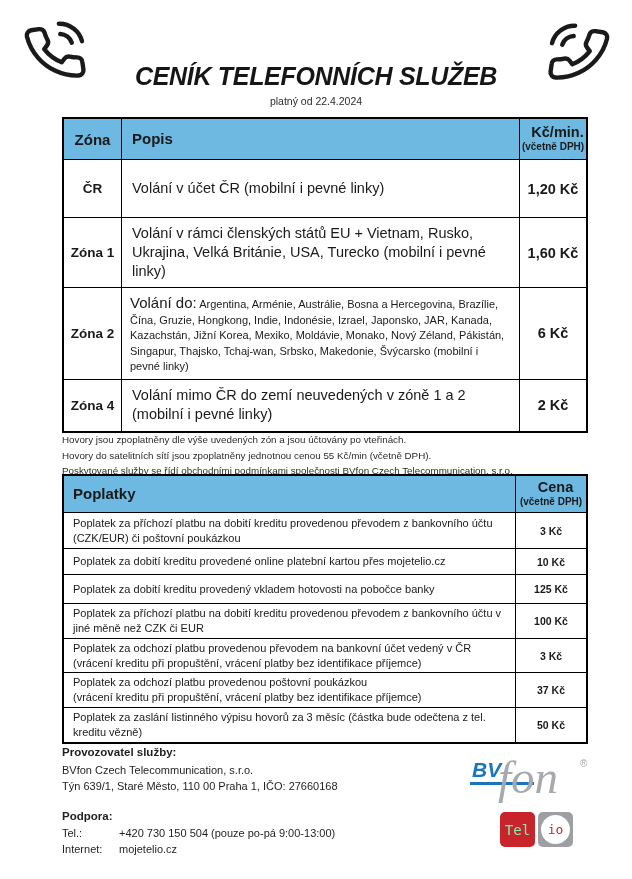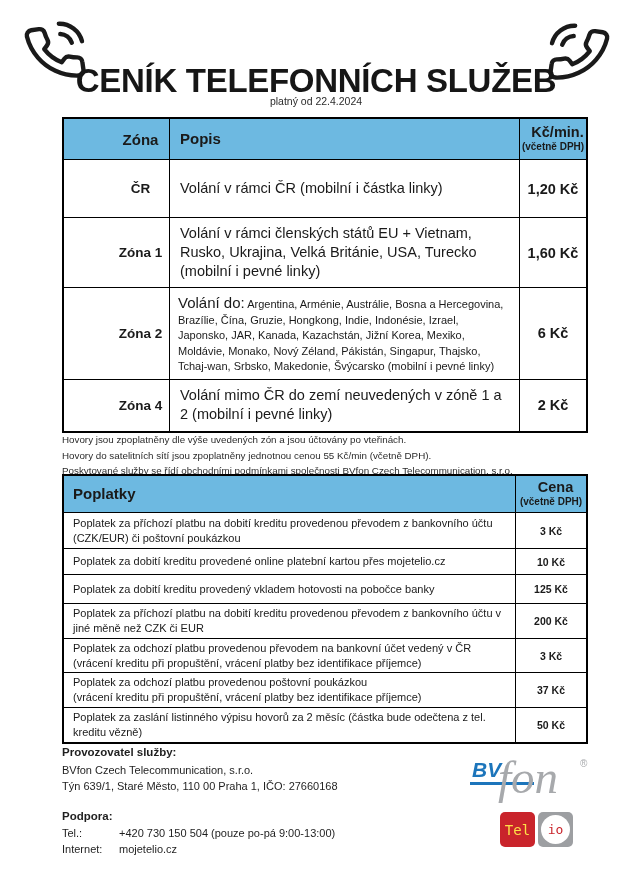--- a/index.html
+++ b/index.html
@@ -16,22 +16,23 @@
 
   
   .phone-icon { position:absolute; width:62px; height:62px; }
   .phone-icon svg { width:100%; height:100%; }
   .phone-left  { left:24px; top:22px; transform:rotate(-8deg); }
   .phone-right { right:22px; top:24px; transform:scaleX(-1) rotate(-8deg); }
 
   .page-title {
     position:absolute; top:62px; left:0; right:0;
     text-align:center;
-    font-size:33px; font-weight:bold; letter-spacing:-0.3px;
+    font-size:25px; font-weight:bold; letter-spacing:-0.3px;
     color:#161616;
+    font-style:italic;
   }
   .page-subtitle {
     position:absolute; top:95px; left:0; right:0;
     text-align:center;
     font-size:10.5px; color:#2b2b2b;
   }
 
   
   .tbl {
     position:absolute; left:62px; width:526px;
@@ -39,21 +40,21 @@
     background:#fff;
   }
   .trow { display:flex; align-items:stretch; }
   .trow + .trow { border-top:1.5px solid #000; }
   .thead { background:#6DB9E1; }
   .cell { display:flex; flex-direction:column; justify-content:center; }
   .cell-r { border-right:1.5px solid #000; }
 
   
   .zones { top:117px; }
-  .c-zone  { width:58px;  align-items:center; text-align:center; font-weight:bold; font-size:13.5px;margin-left:48px; }
+  .c-zone  { width:58px;  align-items:center; text-align:center; font-weight:bold; font-size:13.5px; }
   .c-desc  { flex:1; padding:4px 10px; font-size:14.5px; line-height:1.32; }
   .c-price { width:66px; align-items:center; text-align:center; font-weight:bold; font-size:14.5px; }
   .zones .thead { min-height:40px; }
   .zones .thead .c-zone { font-size:15px; }
   .zones .thead .c-desc { font-weight:bold; font-size:15px; justify-content:center; }
   .hdr-price-main { font-weight:bold; font-size:14.5px; line-height:1.1;padding-left:9px; }
   .hdr-price-sub  { font-weight:bold; font-size:10px; line-height:1.2; }
   .row-cr { min-height:58px; }
   .row-z1 { min-height:70px; }
   .row-z2 { min-height:76px; }
@@ -91,21 +92,21 @@
     font-size:21px; color:#1C75BB; position:absolute; left:2px; top:2px;
   }
   .logo-underline { position:absolute; left:0; top:26px; width:64px; height:3px; background:#1C75BB; }
   .logo-fon {
     font-family:"Liberation Serif", serif; font-style:italic;
     font-size:47px; color:#A7A9AC; position:absolute; left:28px; top:-4px; line-height:1.1;
   }
   .logo-reg { position:absolute; left:110px; top:2px; font-size:10px; color:#A7A9AC; }
   .logo-bottom { display:flex; gap:3px; margin:4px 0 0 30px; }
   .tile { width:35px; height:35px; border-radius:5px; display:flex; align-items:center; justify-content:center; }
-  .tile-red  { background:#C9242B; color:#fde047; font-family:"DejaVu Sans Mono", monospace; font-size:14px; }
+  .tile-red  { background:#C9242B; color:#86efac; font-family:"DejaVu Sans Mono", monospace; font-size:14px; }
   .tile-gray { background:#9D9FA2; }
   .io-circle {
     width:29px; height:29px; background:#fff; border-radius:50%;
     color:#C9242B; font-family:"DejaVu Sans Mono", monospace; font-size:13px;
     display:flex; align-items:center; justify-content:center;
   }
 </style>
 </head>
 <body>
 
@@ -134,21 +135,21 @@
       <div class="cell cell-r c-zone">Zóna</div>
       <div class="cell cell-r c-desc">Popis</div>
       <div class="cell c-price">
         <span class="hdr-price-main">Kč/min.</span>
         <span class="hdr-price-sub">(včetně DPH)</span>
       </div>
     </div>
 
     <div class="trow row-cr">
       <div class="cell cell-r c-zone">ČR</div>
-      <div class="cell cell-r c-desc">Volání v rámci ČR (mobilní i částka linky)</div>
+      <div class="cell cell-r c-desc">Volání v účet ČR (mobilní i pevné linky)</div>
       <div class="cell c-price">1,20 Kč</div>
     </div>
 
     <div class="trow row-z1">
       <div class="cell cell-r c-zone">Zóna 1</div>
       <div class="cell cell-r c-desc">Volání v rámci členských států EU + Vietnam, Rusko, Ukrajina, Velká Británie, USA, Turecko (mobilní i pevné linky)</div>
       <div class="cell c-price">1,60 Kč</div>
     </div>
 
     <div class="trow row-z2">
@@ -191,41 +192,41 @@
       <div class="cell f-price">10 Kč</div>
     </div>
 
     <div class="trow fr2">
       <div class="cell cell-r f-desc">Poplatek za dobití kreditu provedený vkladem hotovosti na pobočce banky</div>
       <div class="cell f-price">125 Kč</div>
     </div>
 
     <div class="trow fr3">
       <div class="cell cell-r f-desc">Poplatek za příchozí platbu na dobití kreditu provedenou převodem z bankovního účtu v jiné měně než CZK či EUR</div>
-      <div class="cell f-price">200 Kč</div>
+      <div class="cell f-price">100 Kč</div>
     </div>
 
     <div class="trow fr4">
       <div class="cell cell-r f-desc">
         <div>Poplatek za odchozí platbu provedenou převodem na bankovní účet vedený v ČR</div>
         <div>(vrácení kreditu při propuštění, vrácení platby bez identifikace příjemce)</div>
       </div>
       <div class="cell f-price">3 Kč</div>
     </div>
 
     <div class="trow fr5">
       <div class="cell cell-r f-desc">
         <div>Poplatek za odchozí platbu provedenou poštovní poukázkou</div>
         <div>(vrácení kreditu při propuštění, vrácení platby bez identifikace příjemce)</div>
       </div>
       <div class="cell f-price">37 Kč</div>
     </div>
 
     <div class="trow fr6">
-      <div class="cell cell-r f-desc">Poplatek za zaslání listinného výpisu hovorů za 2 měsíc (částka bude odečtena z tel. kreditu vězně)</div>
+      <div class="cell cell-r f-desc">Poplatek za zaslání listinného výpisu hovorů za 3 měsíc (částka bude odečtena z tel. kreditu vězně)</div>
       <div class="cell f-price">50 Kč</div>
     </div>
   </div>
 
   <div class="footer">
     <div class="heading">Provozovatel služby:</div>
     <div>BVfon Czech Telecommunication, s.r.o.</div>
     <div>Týn 639/1, Staré Město, 110 00 Praha 1, IČO: 27660168</div>
 
     <div class="support-block">

